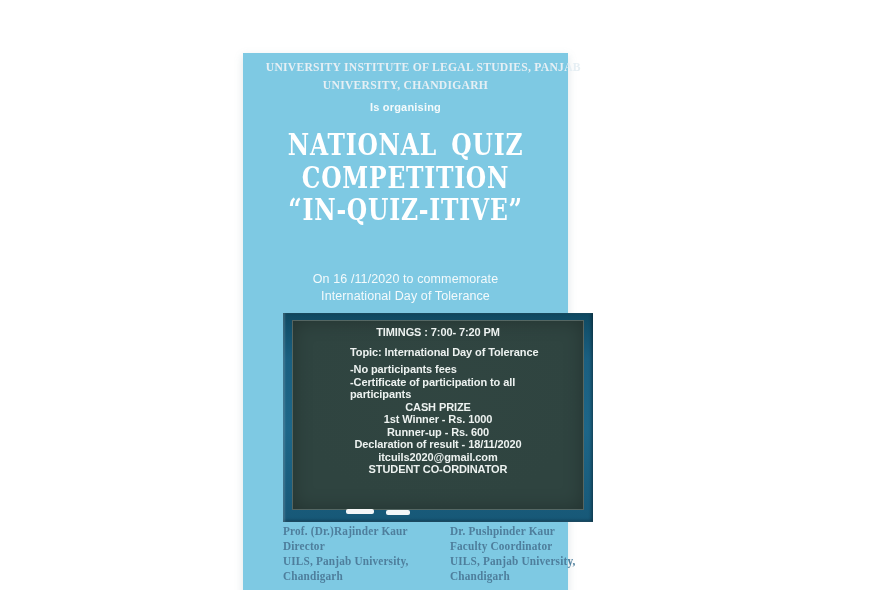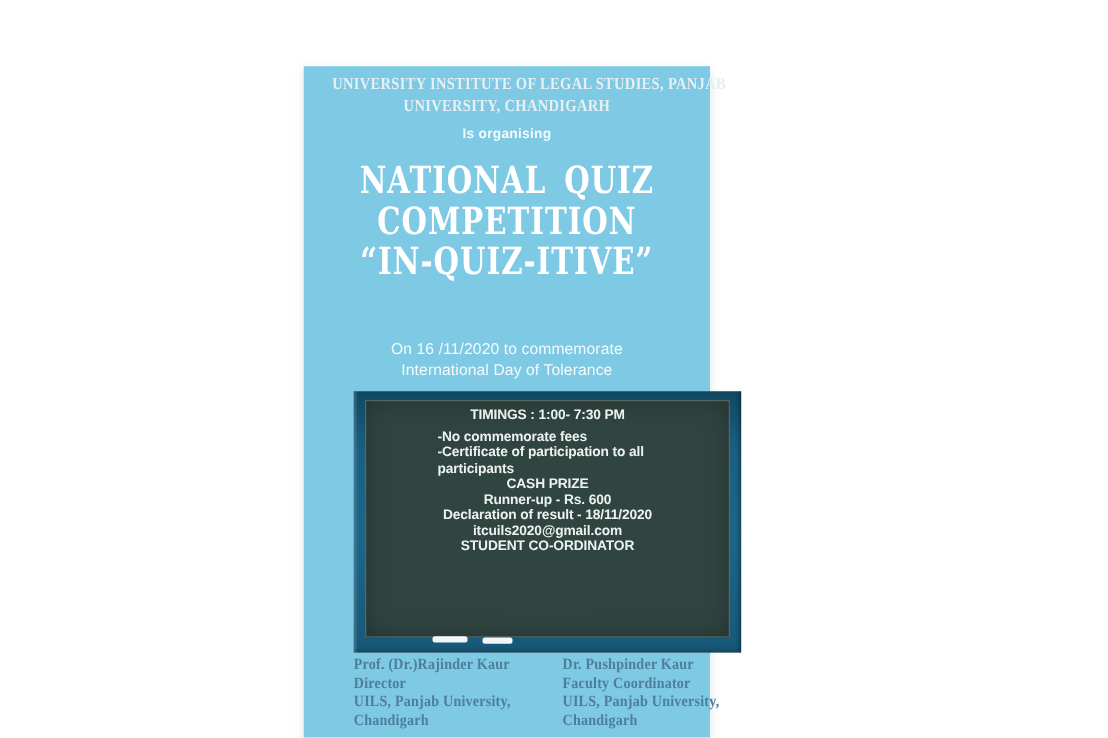--- a/index.html
+++ b/index.html
@@ -100,25 +100,27 @@
       <div class="title-line">“IN-QUIZ-ITIVE”</div>
     </div>
 
     <div class="date-block">
       <div>On 16 /11/2020 to commemorate</div>
       <div>International Day of Tolerance</div>
     </div>
 
     <div class="board">
       <div class="board-surface">
-        <div class="bl mt6">TIMINGS : 1:00- 7:30 PM</div>
-        <div class="bl left mt5">-No commemorate fees</div>
+        <div class="bl mt6">TIMINGS : 7:00- 7:20 PM</div>
+        <div class="bl left mt7">Topic: International Day of Tolerance</div>
+        <div class="bl left mt5">-No participants fees</div>
         <div class="bl left">-Certificate of participation to all</div>
         <div class="bl left">participants</div>
         <div class="bl">CASH PRIZE</div>
+        <div class="bl">1st Winner - Rs. 1000</div>
         <div class="bl">Runner-up - Rs. 600</div>
         <div class="bl">Declaration of result - 18/11/2020</div>
         <div class="bl">itcuils2020@gmail.com</div>
         <div class="bl">STUDENT CO-ORDINATOR</div>
         <div class="chalk-mark m1"></div>
         <div class="chalk-mark m2"></div>
       </div>
     </div>
 
     <div class="sig-col left-col">

